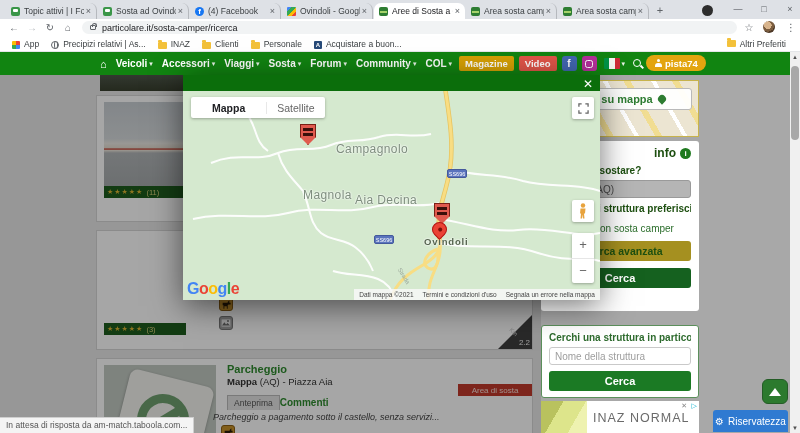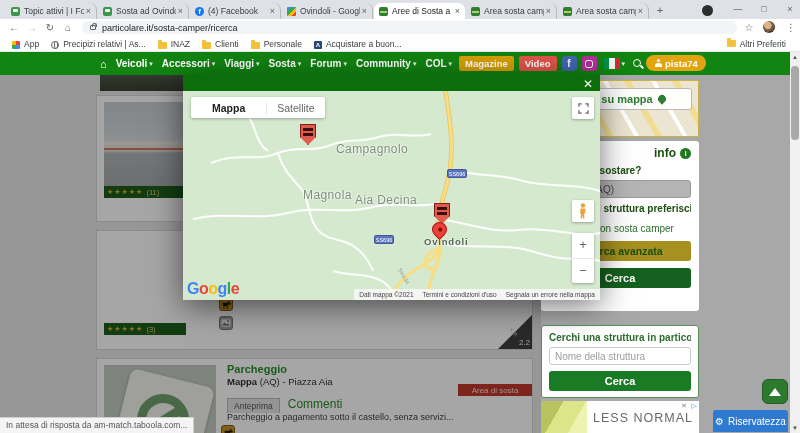--- a/index.html
+++ b/index.html
@@ -84,24 +84,24 @@
   .mini-ic{position:absolute;width:14px;height:14px;border-radius:3px;display:flex;align-items:center;justify-content:center}
   .mini-dog{background:#c8922a;border:1px solid #8a5f14}
   .mini-pic{background:#9e9e9e;border:1px solid #777}
   .kmtri{position:absolute;right:0;bottom:0;width:0;height:0;border-left:34px solid transparent;border-bottom:34px solid #3f3f3f}
   .kmlab{position:absolute;right:14px;bottom:14px;color:#ccc;font-size:6px;transform:rotate(45deg)}
   .kmval{position:absolute;right:2px;bottom:2px;color:#eee;font-size:8px}
   .c3-title{position:absolute;left:130px;top:4px;font-size:11px;font-weight:bold;color:#2e8b2e}
   .c3-loc{position:absolute;left:130px;top:17px;font-size:9.5px;color:#333}
   .c3-badge{position:absolute;right:0;top:25px;width:74px;height:12px;background:#c0392b;color:#f6ddd7;
     font-size:8px;display:flex;align-items:center;justify-content:center}
-  .c3-tabs{position:absolute;left:130px;top:36px;display:flex;align-items:flex-end;gap:8px}
+  .c3-tabs{position:absolute;left:130px;top:36px;display:flex;align-items:flex-end;}
   .tab-prev{font-size:8.5px;color:#555;background:#e3e3e3;border:1px solid #bbb;border-bottom:none;padding:2px 6px}
-  .tab-comm{font-size:12px;color:#2e8b2e;font-weight:normal;padding:2px 0}
-  .c3-desc{position:absolute;left:130px;top:53px;font-size:9px;color:#444}
+  .tab-comm{font-size:10px;color:#2e8b2e;font-weight:bold;padding:2px 0}
+  .c3-desc{position:absolute;left:116px;top:53px;font-size:9px;font-style:italic;color:#444}
   .noentry{position:absolute;left:16px;top:12px;width:86px;height:86px;background:#f4f4f0;border-radius:8px;
     transform:rotate(14deg);box-shadow:0 1px 3px rgba(0,0,0,.3);display:flex;align-items:center;justify-content:center}
   .noentry-ring{width:52px;height:52px;border:9px solid #6fa06f;border-radius:50%;position:relative}
   .noentry-ring::after{content:"";position:absolute;left:-4px;top:13px;width:42px;height:9px;background:#6fa06f;transform:rotate(-45deg)}
 
   
   .sb-mapbox{position:absolute;left:541px;top:80px;width:158px;height:57px;border:1px solid #c7b34c;z-index:5;
     background:#ece5d2;overflow:hidden}
   .sb-mapbox::before{content:"";position:absolute;inset:0;background:
     repeating-linear-gradient(60deg,transparent 0 14px,#f1dd92 14px 20px,transparent 20px 38px,#fff 38px 42px)}
@@ -415,21 +415,21 @@
   </div>
 
   <div class="structbox">
     <div class="struct-title">Cerchi una struttura in particolare?</div>
     <input class="struct-input" type="text" placeholder="Nome della struttura" style="">
     <div class="btn-cerca2">Cerca</div>
   </div>
 
   <div class="ad">
     <div class="ad-img"></div>
-    <div class="ad-text">LESS NORMAL</div>
+    <div class="ad-text">INAZ NORMAL</div>
     <span class="ad-x">✕</span>
     <span class="ad-ch">▷</span>
   </div>
 
   <div class="scrolltop">
       <i></i>
     </div>
   <div class="privacy">
     <span>⚙</span>
     <span>Riservatezza</span>

